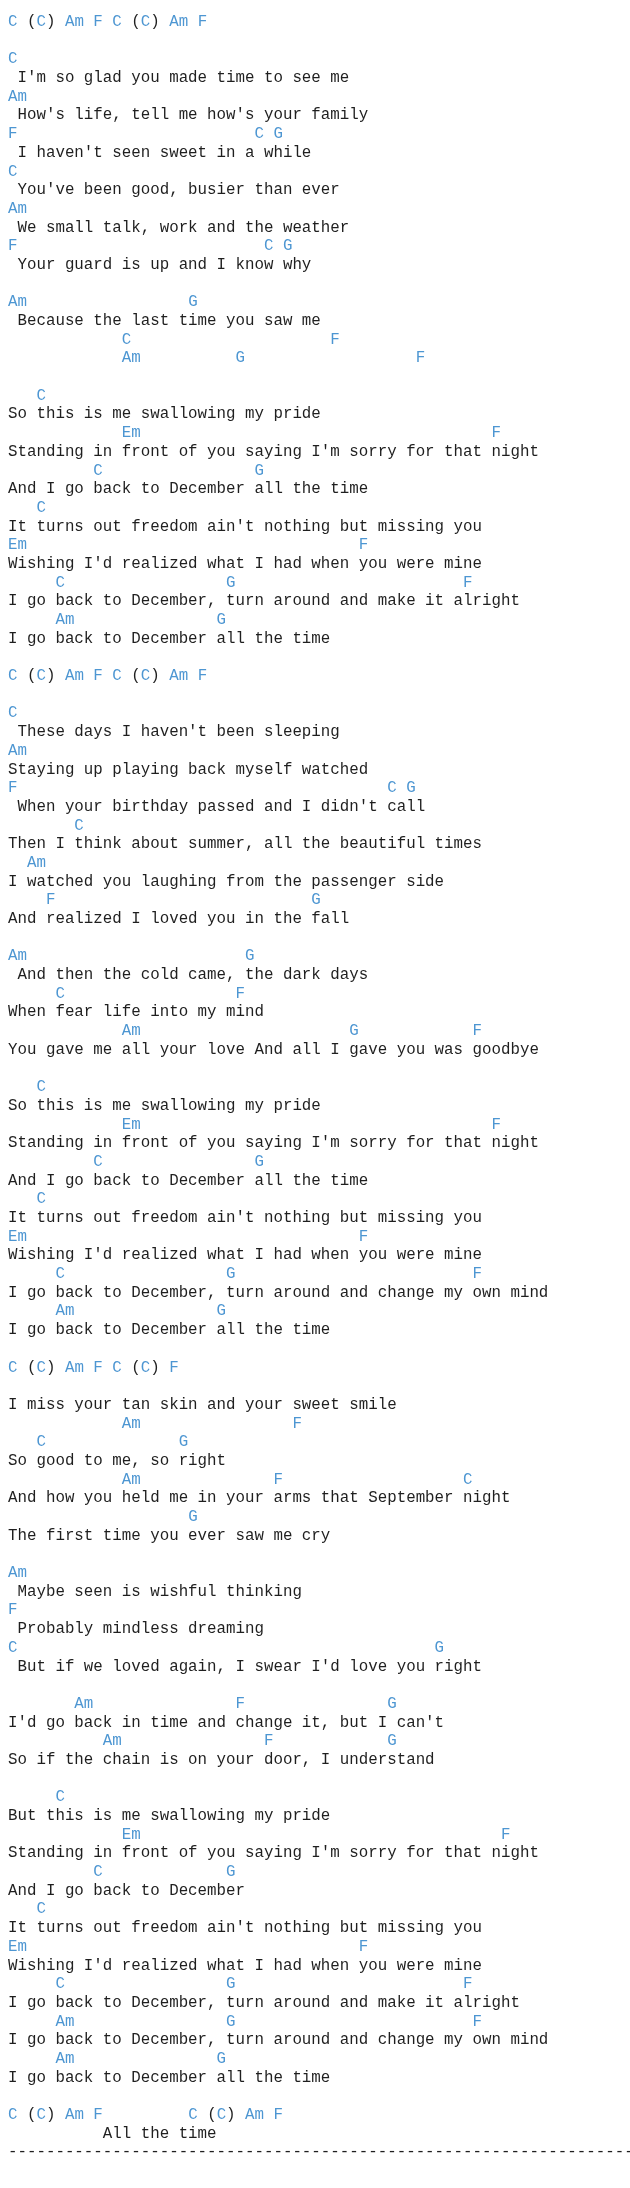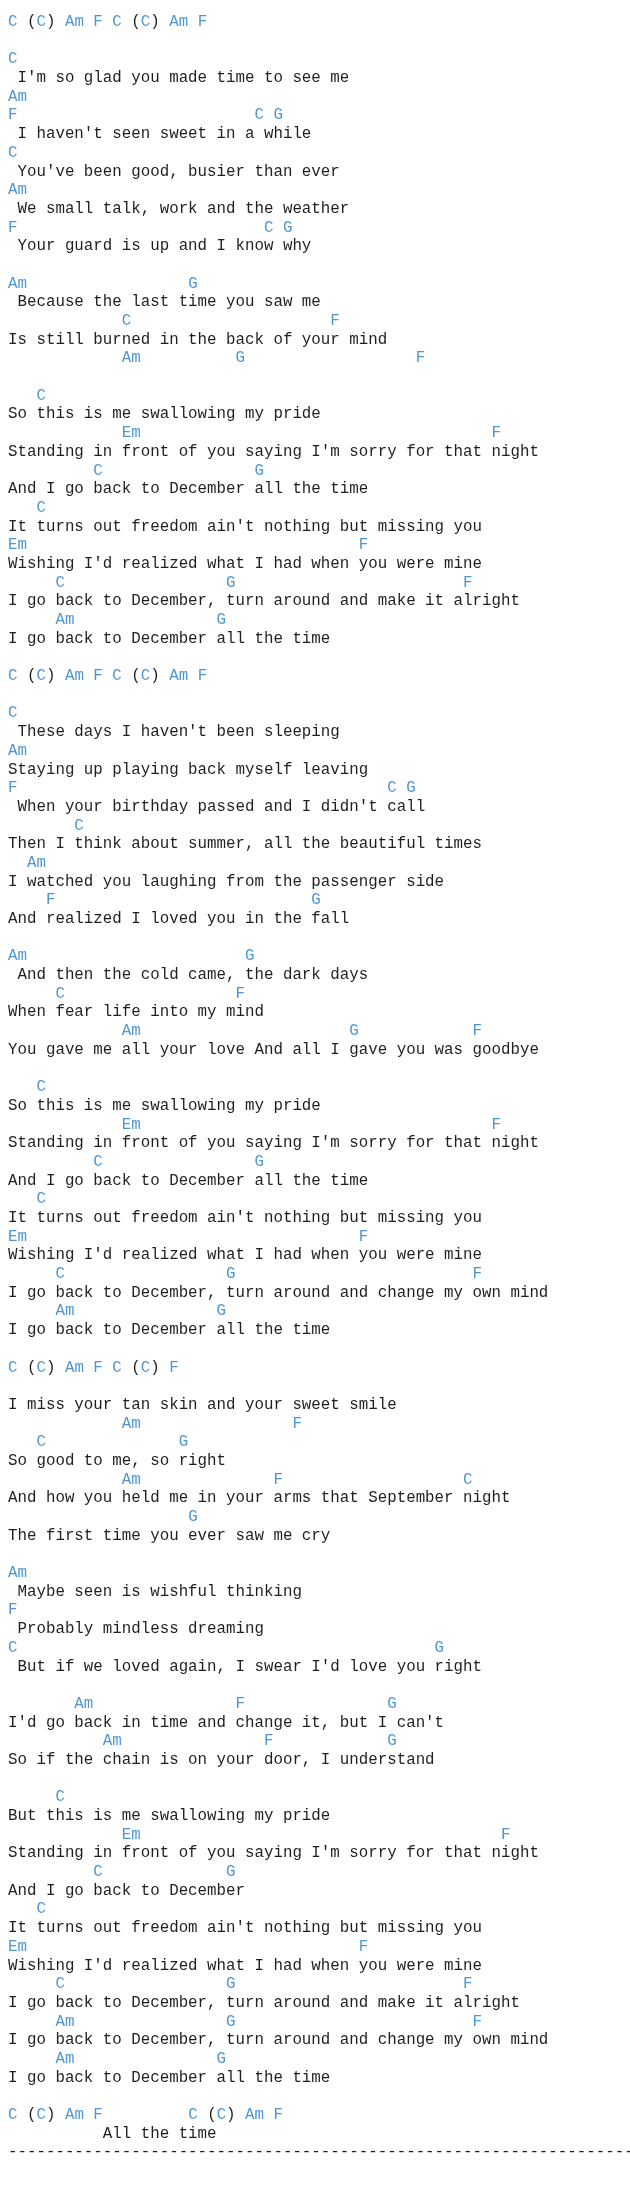--- a/index.html
+++ b/index.html
@@ -21,33 +21,33 @@
 </style>
 </head>
 <body>
 
 <div class="sheet">
     <div class="line t-c"><span class="chord">C</span> (<span class="chord">C</span>) <span class="chord">Am</span> <span class="chord">F</span> <span class="chord">C</span> (<span class="chord">C</span>) <span class="chord">Am</span> <span class="chord">F</span></div>
     <div class="line t-b"></div>
     <div class="line t-c"><span class="chord">C</span></div>
     <div class="line t-l"> I'm so glad you made time to see me</div>
     <div class="line t-c"><span class="chord">Am</span></div>
+    <div class="line t-l"> How's life, tell me how's your family</div>
     <div class="line t-c"><span class="chord">F</span>                         <span class="chord">C</span> <span class="chord">G</span></div>
     <div class="line t-l"> I haven't seen sweet in a while</div>
     <div class="line t-c"><span class="chord">C</span></div>
     <div class="line t-l"> You've been good, busier than ever</div>
     <div class="line t-c"><span class="chord">Am</span></div>
     <div class="line t-l"> We small talk, work and the weather</div>
     <div class="line t-c"><span class="chord">F</span>                          <span class="chord">C</span> <span class="chord">G</span></div>
     <div class="line t-l"> Your guard is up and I know why</div>
     <div class="line t-b"></div>
     <div class="line t-c"><span class="chord">Am</span>                 <span class="chord">G</span></div>
     <div class="line t-l"> Because the last time you saw me</div>
     <div class="line t-c">            <span class="chord">C</span>                     <span class="chord">F</span></div>
-    <div class="line t-l">Is still burned in the back of your mind</div>
     <div class="line t-c">            <span class="chord">Am</span>          <span class="chord">G</span>                  <span class="chord">F</span></div>
     <div class="line t-b"></div>
     <div class="line t-c">   <span class="chord">C</span></div>
     <div class="line t-l">So this is me swallowing my pride</div>
     <div class="line t-c">            <span class="chord">Em</span>                                     <span class="chord">F</span></div>
     <div class="line t-l">Standing in front of you saying I'm sorry for that night</div>
     <div class="line t-c">         <span class="chord">C</span>                <span class="chord">G</span></div>
     <div class="line t-l">And I go back to December all the time</div>
     <div class="line t-c">   <span class="chord">C</span></div>
     <div class="line t-l">It turns out freedom ain't nothing but missing you</div>
@@ -56,21 +56,21 @@
     <div class="line t-c">     <span class="chord">C</span>                 <span class="chord">G</span>                        <span class="chord">F</span></div>
     <div class="line t-l">I go back to December, turn around and make it alright</div>
     <div class="line t-c">     <span class="chord">Am</span>               <span class="chord">G</span></div>
     <div class="line t-l">I go back to December all the time</div>
     <div class="line t-b"></div>
     <div class="line t-c"><span class="chord">C</span> (<span class="chord">C</span>) <span class="chord">Am</span> <span class="chord">F</span> <span class="chord">C</span> (<span class="chord">C</span>) <span class="chord">Am</span> <span class="chord">F</span></div>
     <div class="line t-b"></div>
     <div class="line t-c"><span class="chord">C</span></div>
     <div class="line t-l"> These days I haven't been sleeping</div>
     <div class="line t-c"><span class="chord">Am</span></div>
-    <div class="line t-l">Staying up playing back myself leaving</div>
+    <div class="line t-l">Staying up playing back myself watched</div>
     <div class="line t-c"><span class="chord">F</span>                                       <span class="chord">C</span> <span class="chord">G</span></div>
     <div class="line t-l"> When your birthday passed and I didn't call</div>
     <div class="line t-c">       <span class="chord">C</span></div>
     <div class="line t-l">Then I think about summer, all the beautiful times</div>
     <div class="line t-c">  <span class="chord">Am</span></div>
     <div class="line t-l">I watched you laughing from the passenger side</div>
     <div class="line t-c">    <span class="chord">F</span>                           <span class="chord">G</span></div>
     <div class="line t-l">And realized I loved you in the fall</div>
     <div class="line t-b"></div>
     <div class="line t-c"><span class="chord">Am</span>                       <span class="chord">G</span></div>

